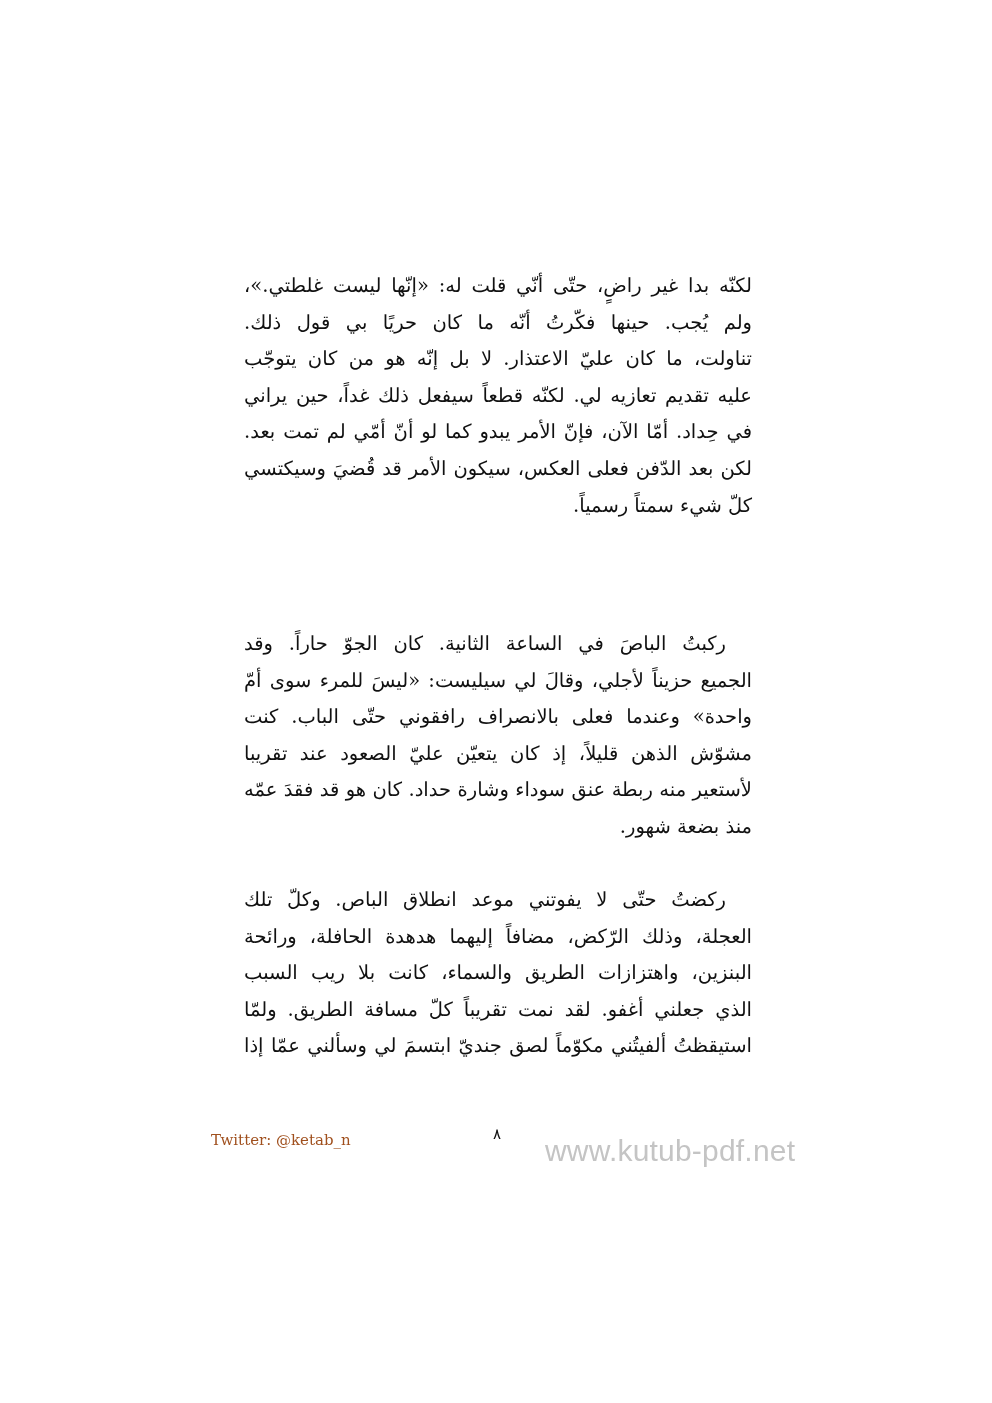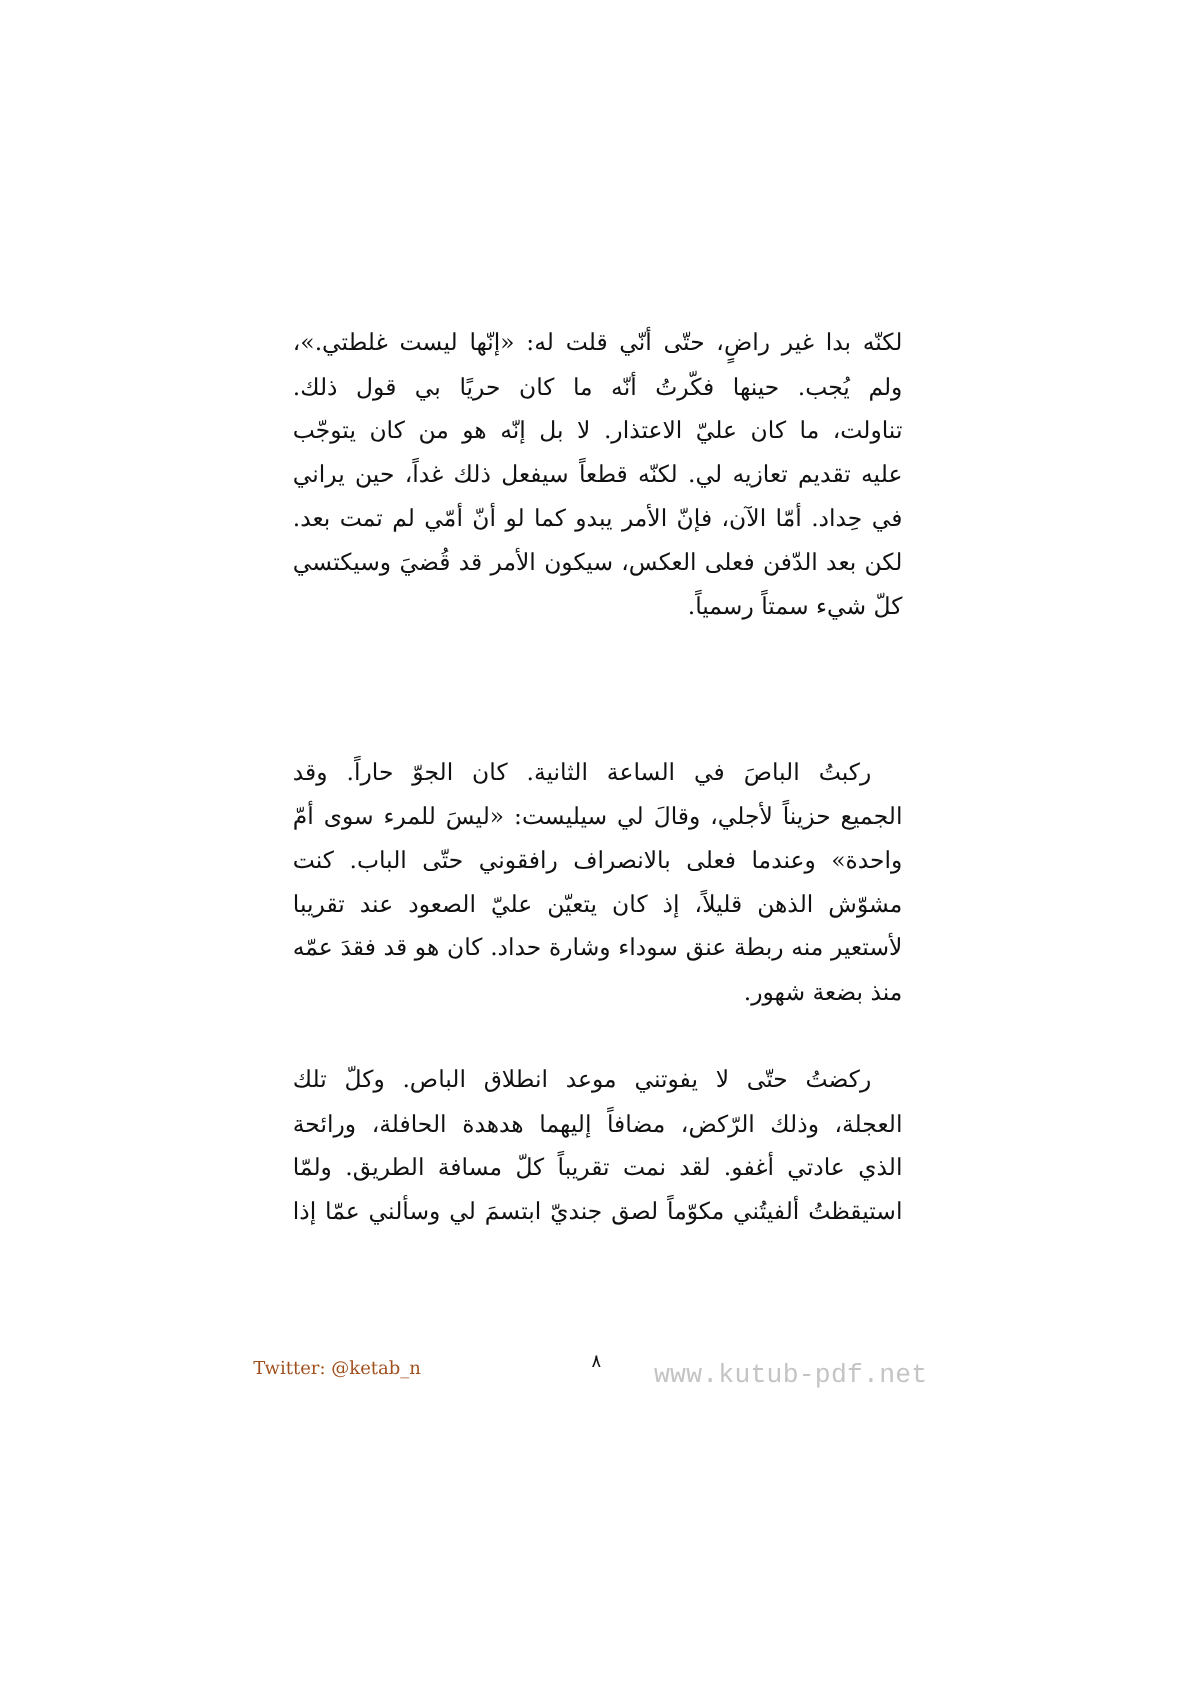--- a/index.html
+++ b/index.html
@@ -64,22 +64,22 @@
     position: absolute;
     left: 493px;
     top: 1125px;
     font-size: 15px;
     color: #111111;
   }
   .watermark {
     position: absolute;
     left: 545px;
     top: 1134px;
-    font-family: Liberation Mono, monospace;
-    font-size: 22px;
+    font-family: Liberation Sans, sans-serif;
+    font-size: 30px;
     color: #c4c4c4;
     letter-spacing: 0.2px;
   }
 </style>
 </head>
 <body>
 
 <div class="page">
   <div class="text-block">
 
@@ -98,21 +98,22 @@
       <span class="line">الجميع حزيناً لأجلي، وقالَ لي سيليست: «ليسَ للمرء سوى أمّ</span>
       <span class="line">واحدة» وعندما فعلى بالانصراف رافقوني حتّى الباب. كنت</span>
       <span class="line">مشوّش الذهن قليلاً، إذ كان يتعيّن عليّ الصعود عند تقريبا</span>
       <span class="line">لأستعير منه ربطة عنق سوداء وشارة حداد. كان هو قد فقدَ عمّه</span>
       <span class="line last">منذ بضعة شهور.</span>
     </div>
 
     <div class="paragraph p3">
       <span class="line indent">ركضتُ حتّى لا يفوتني موعد انطلاق الباص. وكلّ تلك</span>
       <span class="line">العجلة، وذلك الرّكض، مضافاً إليهما هدهدة الحافلة، ورائحة</span>
-      <span class="line">الذي عادتي أغفو. لقد نمت تقريباً كلّ مسافة الطريق. ولمّا</span>
+      <span class="line">البنزين، واهتزازات الطريق والسماء، كانت بلا ريب السبب</span>
+      <span class="line">الذي جعلني أغفو. لقد نمت تقريباً كلّ مسافة الطريق. ولمّا</span>
       <span class="line">استيقظتُ ألفيتُني مكوّماً لصق جنديّ ابتسمَ لي وسألني عمّا إذا</span>
     </div>
 
   </div>
 
   <div class="footer-twitter">Twitter: @ketab_n</div>
   <div class="page-number">٨</div>
   <div class="watermark">www.kutub-pdf.net</div>
 </div>
 

